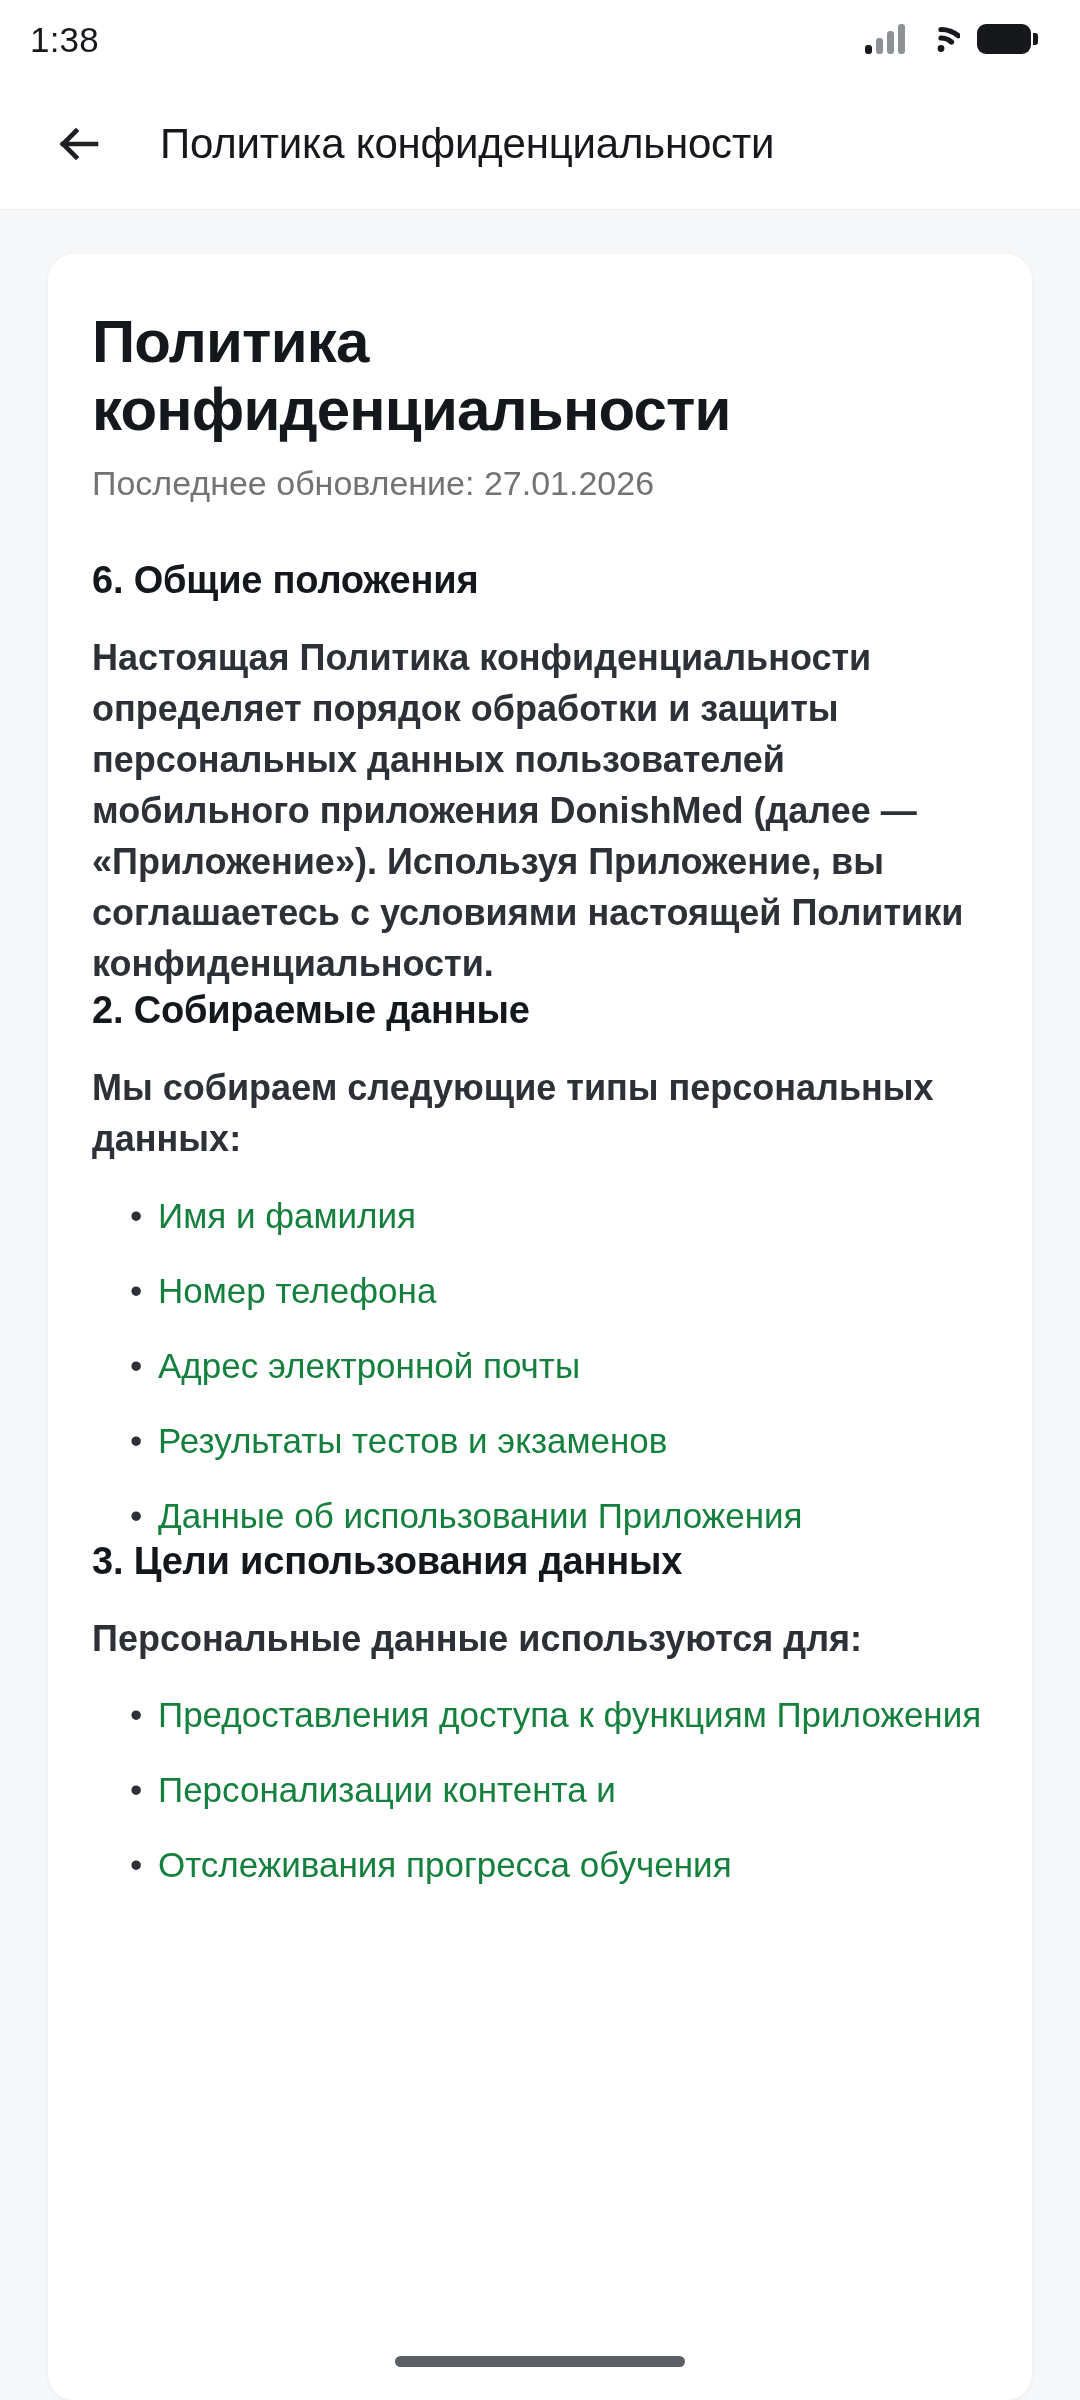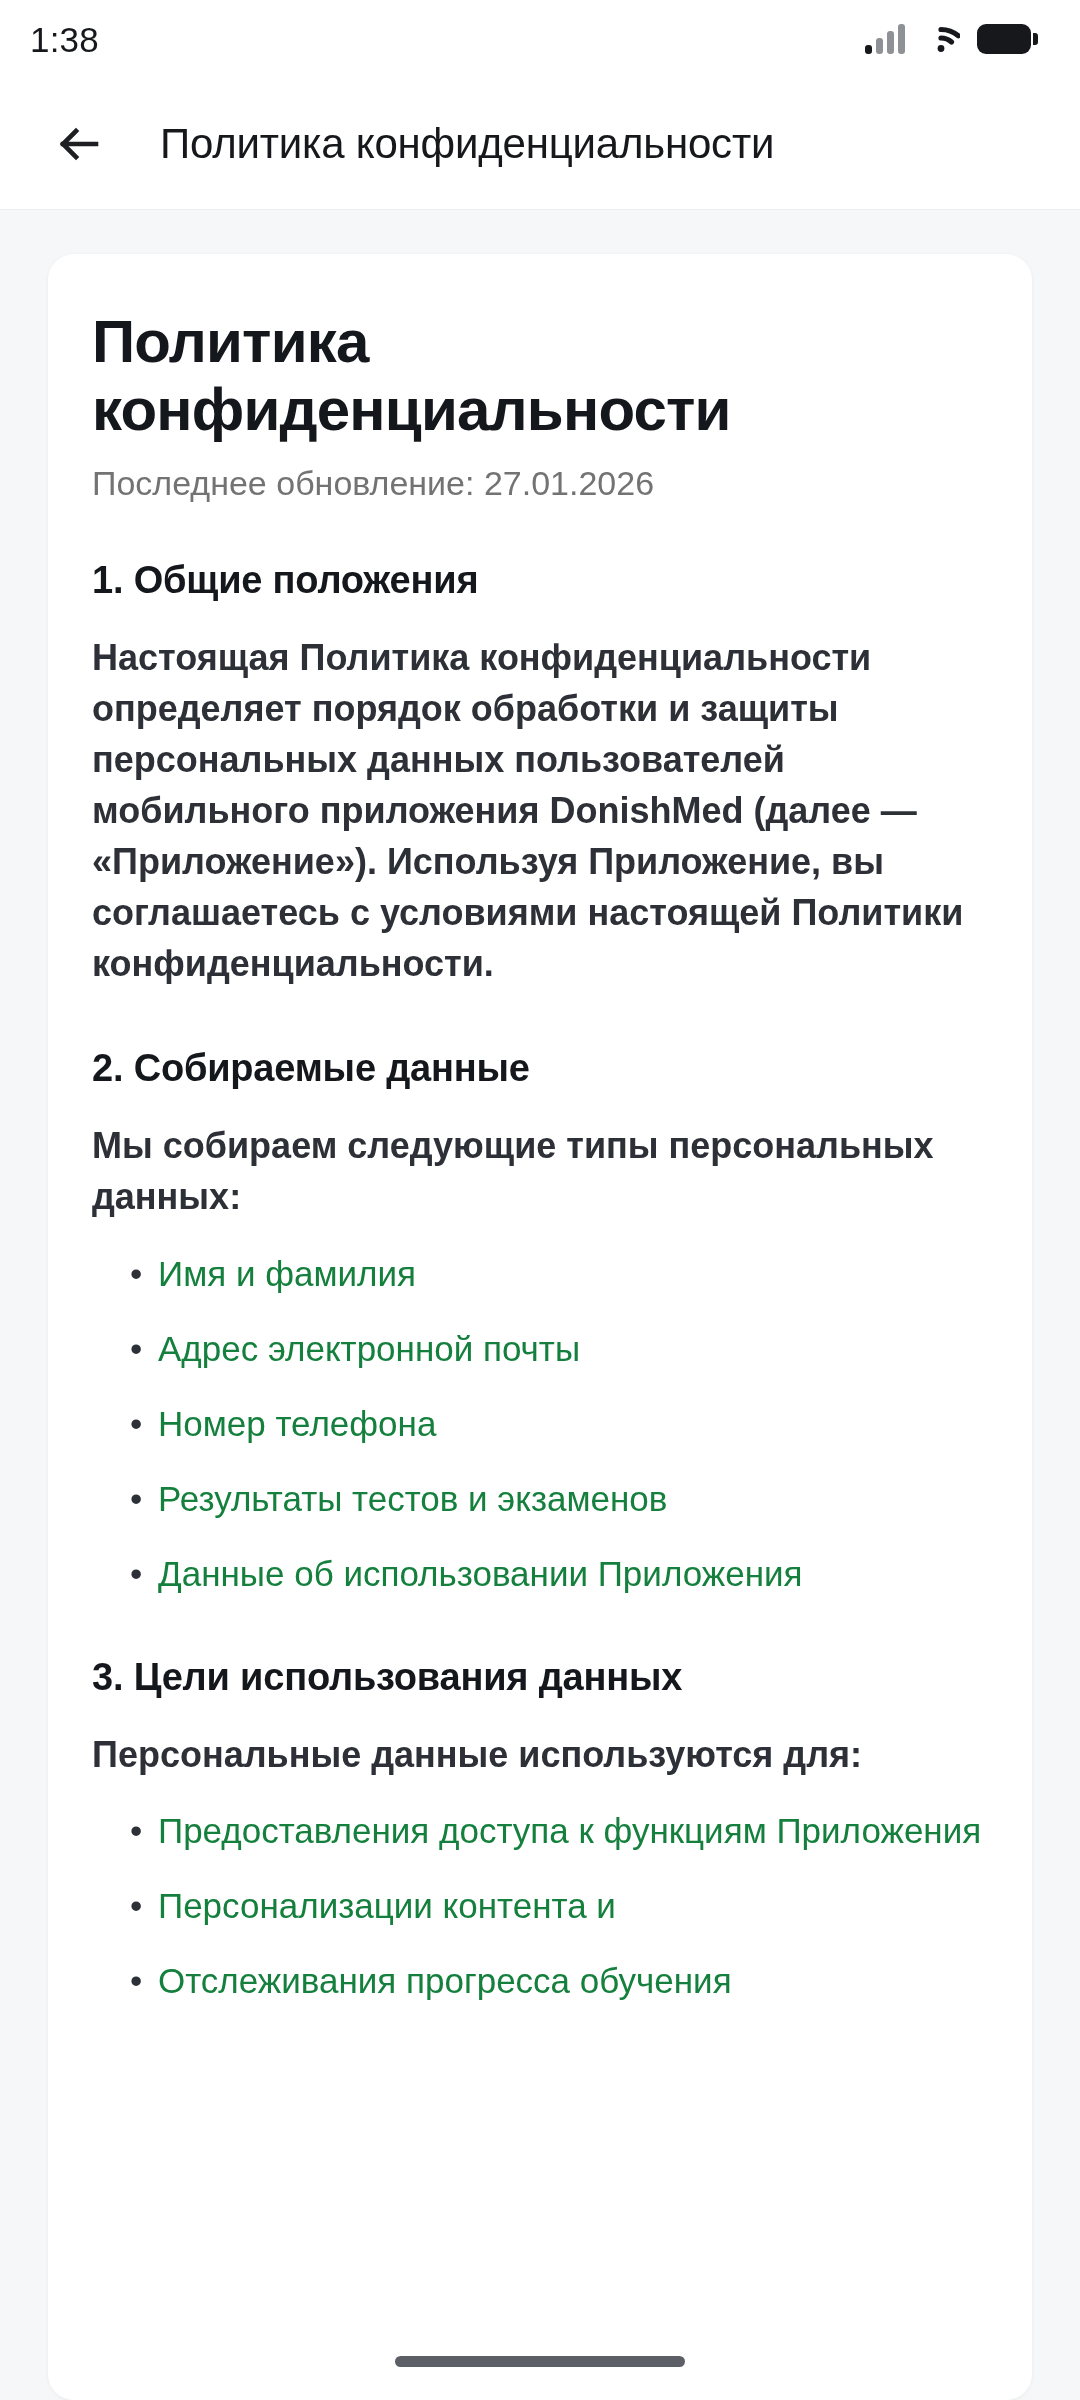--- a/index.html
+++ b/index.html
@@ -128,21 +128,21 @@
     max-width: 720px;
   }
   .doc-updated {
     font-size: 34px;
     color: #737373;
     margin: 0 0 56px 0;
     font-weight: 400;
   }
 
   .section { margin: 0; }
-  .section + .section { margin-top: 58px; }
+  .section + .section { }
 
   .section-heading {
     font-size: 38px;
     font-weight: 700;
     color: #14171c;
     margin: 0 0 30px 0;
     letter-spacing: -0.2px;
   }
   .section-paragraph {
     font-size: 36px;
@@ -227,30 +227,30 @@
   </div>
   <div class="app-bar-title">Политика конфиденциальности</div>
 </div>
 
 <div class="page-body">
   <div class="content-card">
     <h1 class="doc-title">Политика конфиденциальности</h1>
     <div class="doc-updated">Последнее обновление: 27.01.2026</div>
     <div id="sections-root">
         <div class="section">
-          <h2 class="section-heading">1. Общие положения</h2>
+          <h2 class="section-heading">6. Общие положения</h2>
           <p class="section-paragraph">Настоящая Политика конфиденциальности определяет порядок обработки и защиты персональных данных пользователей мобильного приложения DonishMed (далее — «Приложение»). Используя Приложение, вы соглашаетесь с условиями настоящей Политики конфиденциальности.</p>
         </div>
         <div class="section">
           <h2 class="section-heading">2. Собираемые данные</h2>
           <p class="section-paragraph">Мы собираем следующие типы персональных данных:</p>
           <ul class="bullet-list">
             <li>Имя и фамилия</li>
+            <li>Номер телефона</li>
             <li>Адрес электронной почты</li>
-            <li>Номер телефона</li>
             <li>Результаты тестов и экзаменов</li>
             <li>Данные об использовании Приложения</li>
           </ul>
         </div>
         <div class="section">
           <h2 class="section-heading">3. Цели использования данных</h2>
           <p class="section-paragraph">Персональные данные используются для:</p>
           <ul class="bullet-list">
             <li>Предоставления доступа к функциям Приложения</li>
             <li>Персонализации контента и</li>

